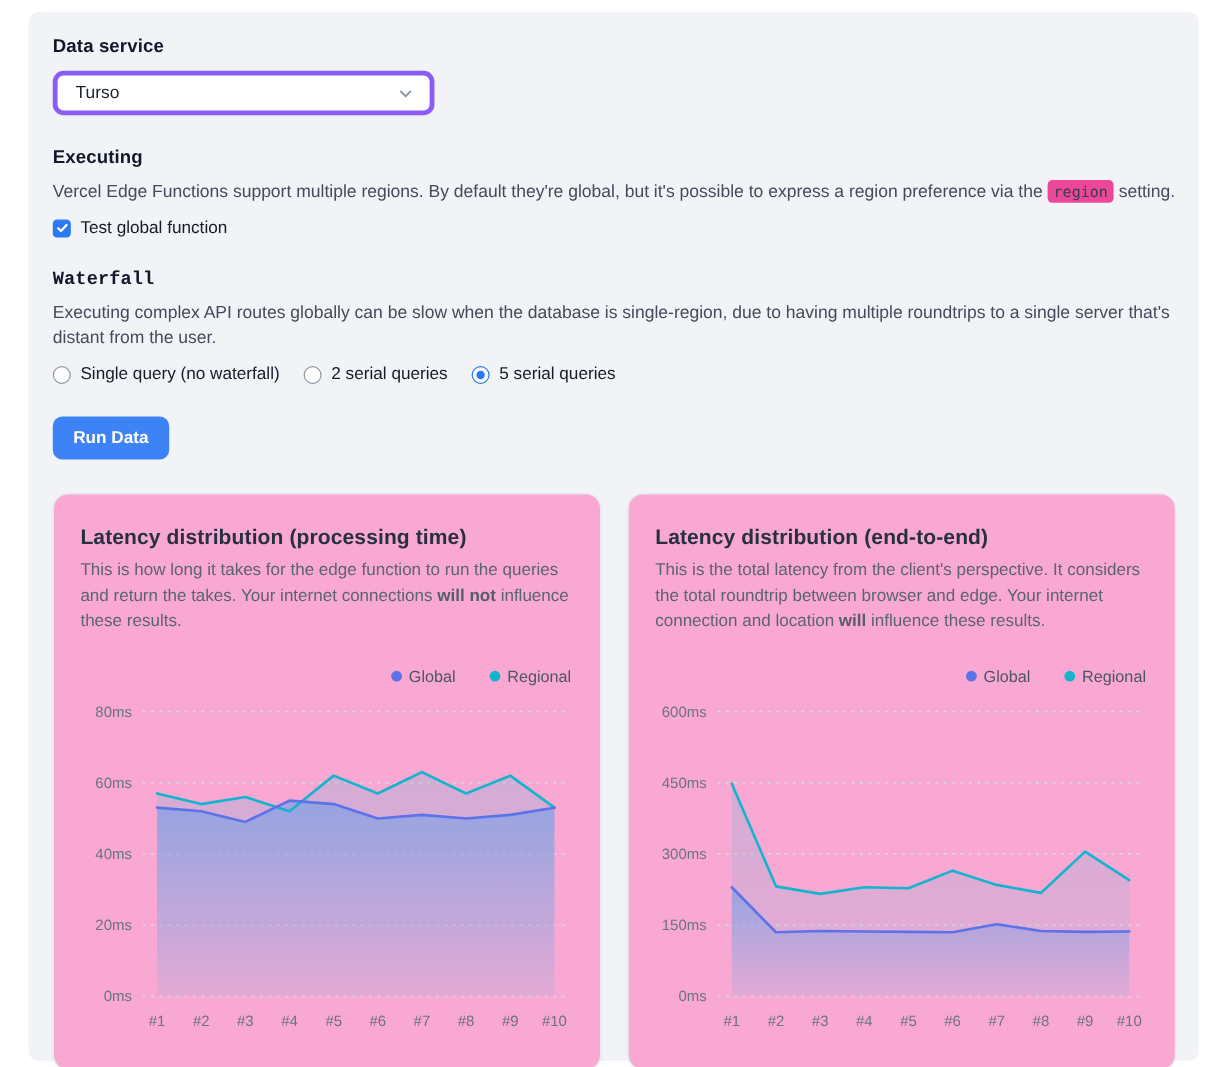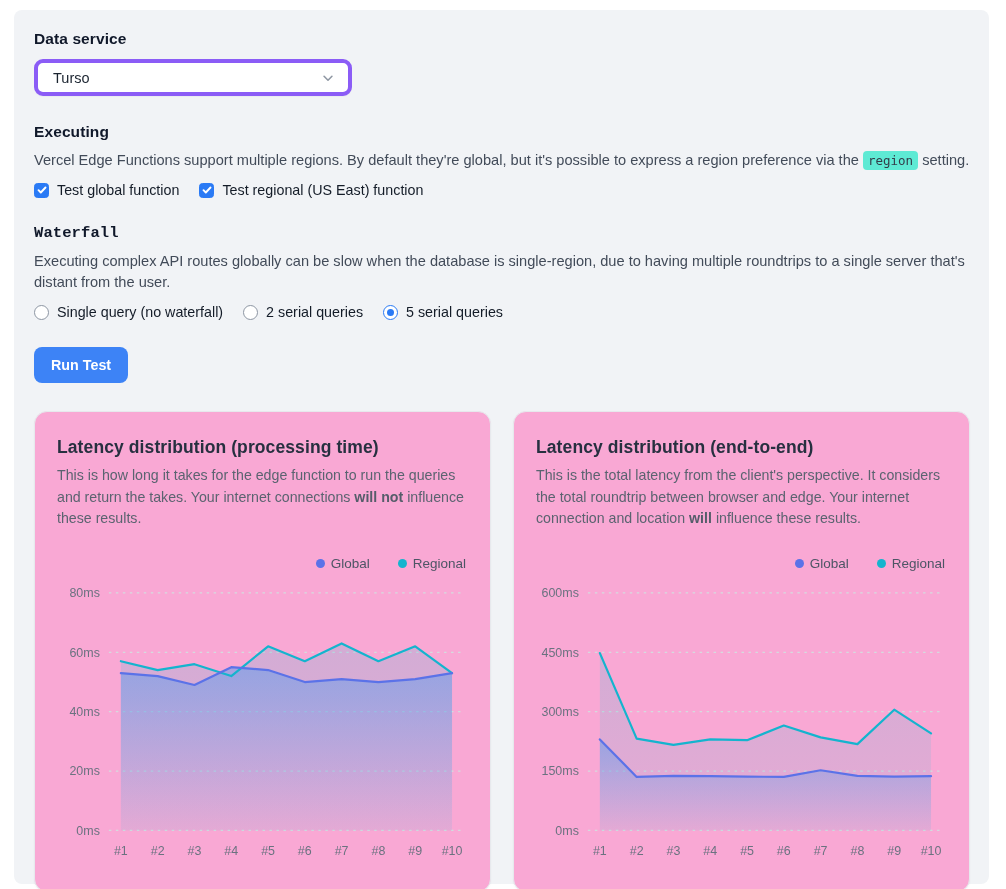--- a/index.html
+++ b/index.html
@@ -1,33 +1,33 @@
 <!DOCTYPE html>
 <html><head>
 <meta charset="utf-8">
 <style>
   * { margin:0; padding:0; box-sizing:border-box; }
   html,body { width:1006px; height:889px; background:#ffffff; overflow:hidden;
               font-family:"Liberation Sans","DejaVu Sans",sans-serif; }
-  .panel { position:absolute; left:14px; top:10px; width:975px; height:874px;
+  .panel { position:absolute; left:24px; top:10px; width:975px; height:874px;
            background:#f1f3f6; border-radius:8px; padding:20px 19px 16px 20px; }
 
   .section-heading { font-size:15.5px; font-weight:700; color:#10182a; letter-spacing:.1px; }
 
   
   .dropdown { margin-top:11px; width:318px; height:37px; background:#ffffff;
               border:4px solid #8b5cf6; border-radius:9px; display:flex; align-items:center;
               justify-content:space-between; padding:0 13px 0 15px; cursor:pointer;
               box-shadow:0 1px 1px rgba(20,30,50,.03); }
   .dropdown .value { font-size:14.5px; color:#1b2430; }
   .chev { width:14px; height:14px; color:#8f97a3; }
 
   .para { margin-top:9px; font-size:14.6px; color:#424b59; line-height:1.45; max-width:946px; }
   .code-chip { font-family:"DejaVu Sans Mono","Liberation Mono",monospace; font-size:12.5px;
-               background:#5eead4; color:#333c49; border-radius:4px; padding:2px 5px; }
+               background:#ec4899; color:#333c49; border-radius:4px; padding:2px 5px; }
 
   .choice-row { margin-top:11px; display:flex; align-items:flex-start; gap:20px; }
   .choice { display:flex; align-items:center; gap:8px; cursor:pointer; }
   .choice-label { font-size:14.3px; color:#141c28; }
 
   .cb { width:15px; height:15px; border-radius:3.5px; border:1.5px solid #97a0ac;
         background:#fff; display:flex; align-items:center; justify-content:center; }
   .cb svg { display:none; }
   .cb.checked { background:#2a7af5; border-color:#2a7af5; }
   .cb.checked svg { display:block; }
@@ -83,28 +83,20 @@
 
   <div class="choice-row">
     <label class="choice">
       <span class="cb checked">
         <svg width="10" height="10" viewBox="0 0 10 10" fill="none" stroke="#ffffff" stroke-width="1.9" stroke-linecap="round" stroke-linejoin="round">
             <path d="M1.5 5.2l2.3 2.3 4.7-5"></path>
           </svg>
       </span>
       <span class="choice-label">Test global function</span>
     </label>
-    <label class="choice">
-      <span class="cb checked">
-        <svg width="10" height="10" viewBox="0 0 10 10" fill="none" stroke="#ffffff" stroke-width="1.9" stroke-linecap="round" stroke-linejoin="round">
-            <path d="M1.5 5.2l2.3 2.3 4.7-5"></path>
-          </svg>
-      </span>
-      <span class="choice-label">Test regional (US East) function</span>
-    </label>
   </div>
 
   <div class="section-heading" style="margin-top:26px;font-family:Liberation Mono, monospace;">Waterfall</div>
   <div class="para">Executing complex API routes globally can be slow when the database is single-region, due to having multiple roundtrips to a single server that's distant from the user.</div>
 
   <div class="choice-row">
     <label class="choice">
       <span class="radio"></span>
       <span class="choice-label">Single query (no waterfall)</span>
     </label>
@@ -113,21 +105,21 @@
       <span class="choice-label">2 serial queries</span>
     </label>
     <label class="choice">
       <span class="radio selected">
           <span class="dot"></span>
         </span>
       <span class="choice-label">5 serial queries</span>
     </label>
   </div>
 
-  <button class="run-btn">Run Test</button>
+  <button class="run-btn">Run Data</button>
 
   <div class="cards">
 
     <div class="card">
       <div class="card-title">Latency distribution (processing time)</div>
       <div class="card-desc">
         <span>This is how long it takes for the edge function to run the queries and return the takes. Your internet connections</span>
         <strong>will not</strong>
         <span>influence these results.</span>
       </div>

